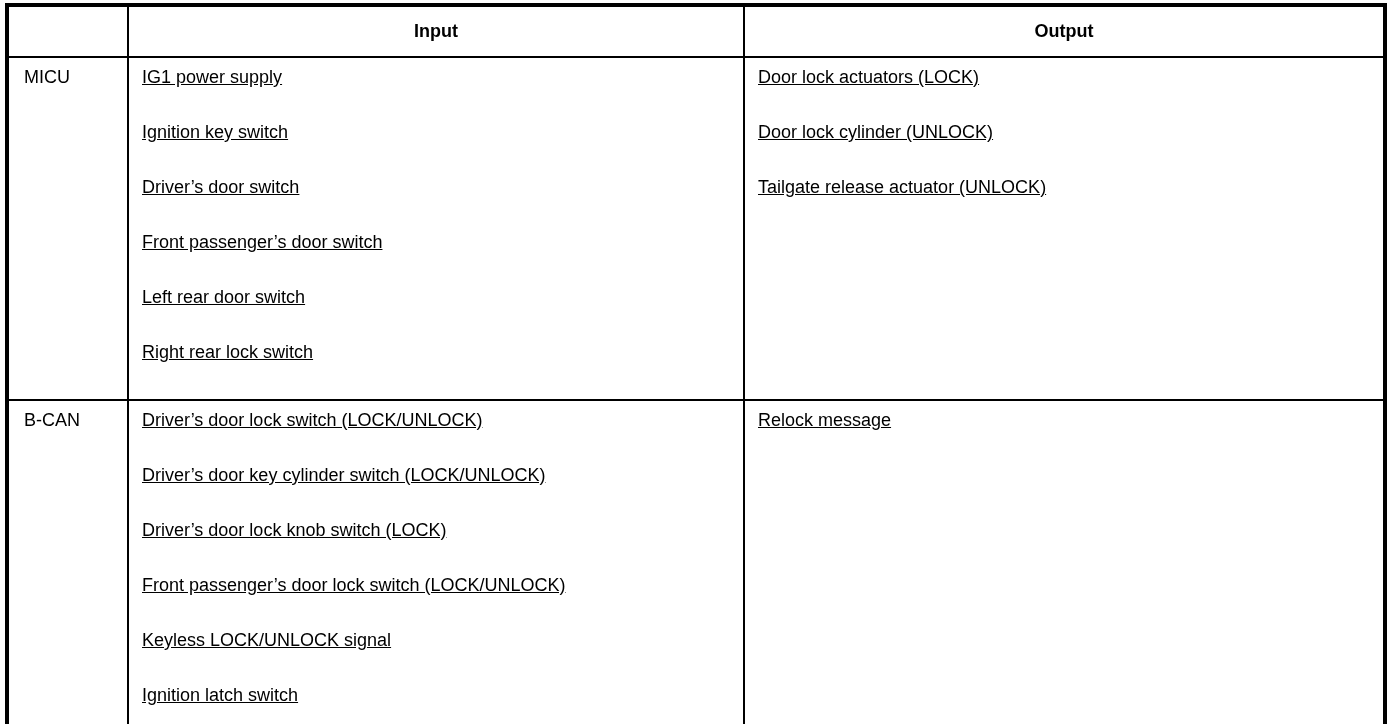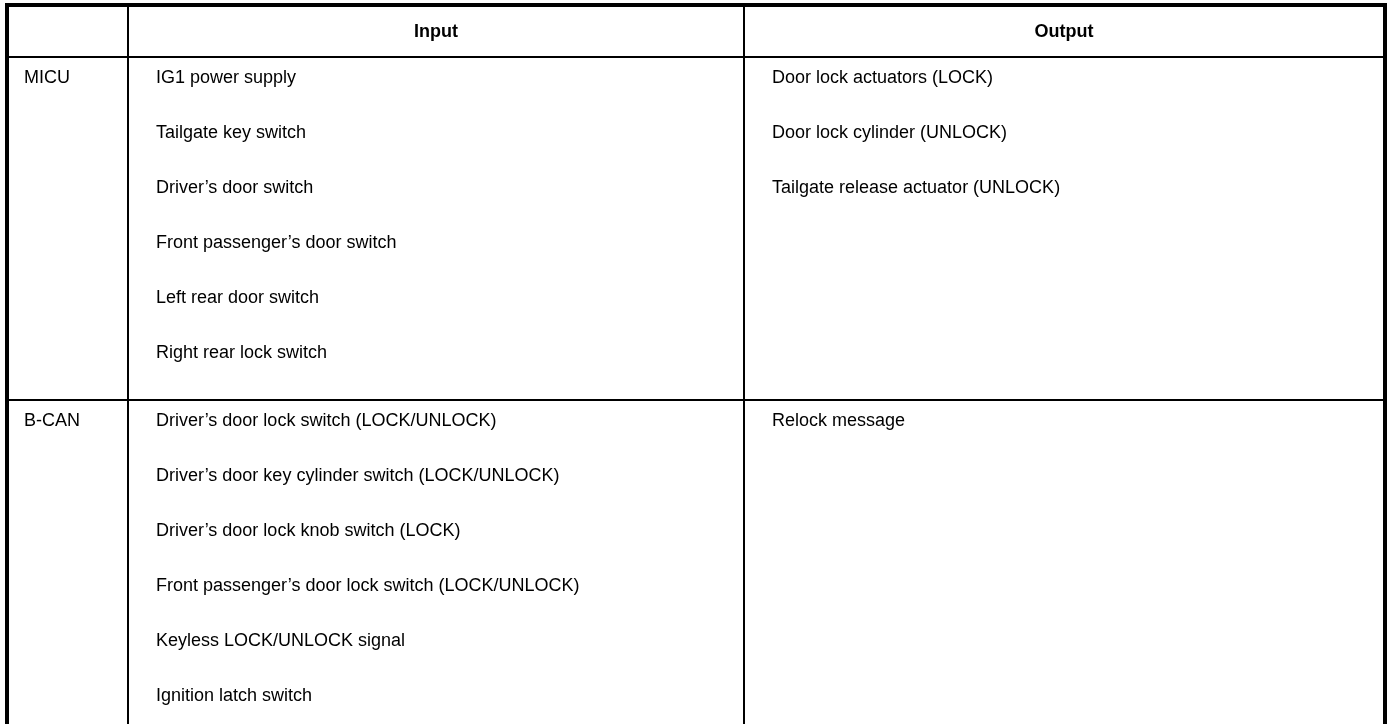--- a/index.html
+++ b/index.html
@@ -49,23 +49,24 @@
     background: #ffffff;
   }
   td.label-cell {
     vertical-align: top;
     padding: 9px 4px 0 15px;
     font-size: 18px;
     line-height: 21px;
   }
   td.content-cell {
     vertical-align: top;
-    padding: 9px 6px 0 27px;
+    padding: 9px 6px 0 13px;
     font-size: 18px;
     line-height: 21px;
+    text-decoration: underline;
   }
   .cell-item {
     margin-bottom: 34px;
     white-space: nowrap;
   }
   .cell-item:last-child { margin-bottom: 0; }
 </style>
 </head>
 <body>
 
@@ -80,21 +81,21 @@
       <tr class="header-row">
         <th class="header-cell"></th>
         <th class="header-cell">Input</th>
         <th class="header-cell">Output</th>
       </tr>
 
       <tr class="body-row">
         <td class="label-cell">MICU</td>
         <td class="content-cell">
           <div class="cell-item">IG1 power supply</div>
-          <div class="cell-item">Tailgate key switch</div>
+          <div class="cell-item">Ignition key switch</div>
           <div class="cell-item">Driver’s door switch</div>
           <div class="cell-item">Front passenger’s door switch</div>
           <div class="cell-item">Left rear door switch</div>
           <div class="cell-item">Right rear lock switch</div>
         </td>
         <td class="content-cell">
           <div class="cell-item">Door lock actuators (LOCK)</div>
           <div class="cell-item">Door lock cylinder (UNLOCK)</div>
           <div class="cell-item">Tailgate release actuator (UNLOCK)</div>
         </td>

